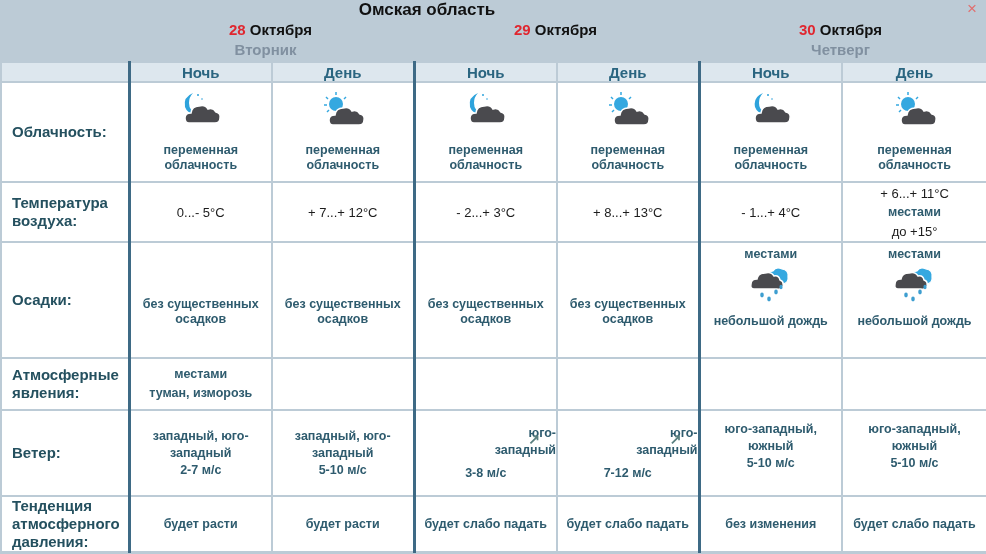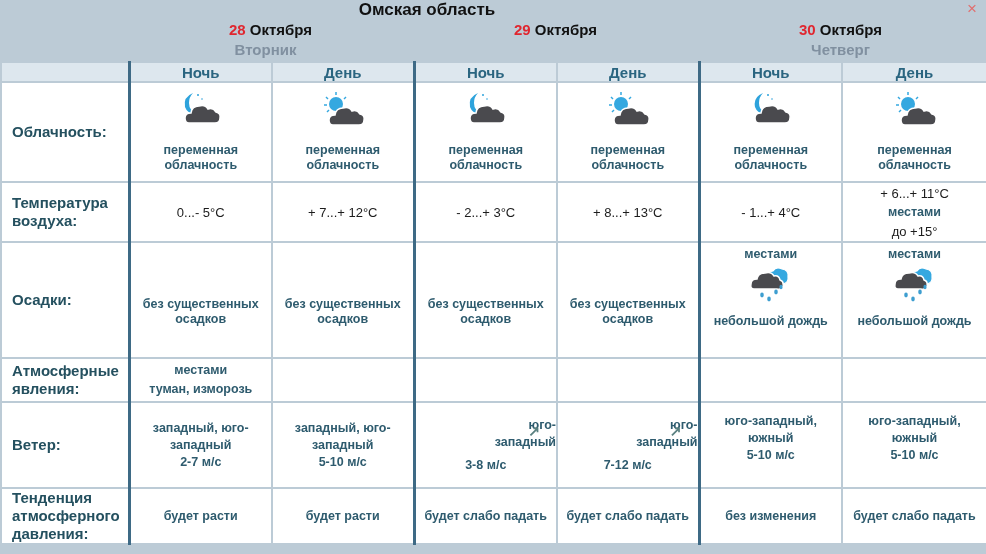--- a/index.html
+++ b/index.html
@@ -13,21 +13,21 @@
   table { position:absolute; left:0; top:61px; border-collapse:collapse; table-layout:fixed; width:986px; }
   td, th { border:2px solid #bccbd6; background:#fff; text-align:center; vertical-align:middle; padding:0; font-size:12.5px; font-weight:bold; color:#2e5b6e; line-height:15px; }
   th { background:#dde7ee; font-size:15px; color:#2a6580; height:18px;margin-left:15px; }
   td.label { text-align:left; padding-left:10px; font-size:15px; color:#24505f; line-height:18px; }
   .thick-l { border-left:3px solid #3e6a85 !important; }
   .val-dark { color:#1c1c1c; font-weight:normal; font-size:13px; }
   .icon { display:block; margin:0 auto; }
   .r-cloud { height:100px; }
   .r-temp { height:60px; }
   .r-prec { height:116px; }
-  .r-atm { height:44px; }
+  .r-atm { height:52px; }
   .r-wind { height:86px; }
   .r-press { height:56px; }
   .windcell { position:relative; }
   .arrow { position:absolute; right:16px; top:20px; color:#5a8080; font-size:14px; }
   .wtext-left { text-align:right; padding-left:16px; }
 </style>
 </head>
 <body>
 
 <div class="wrap">

